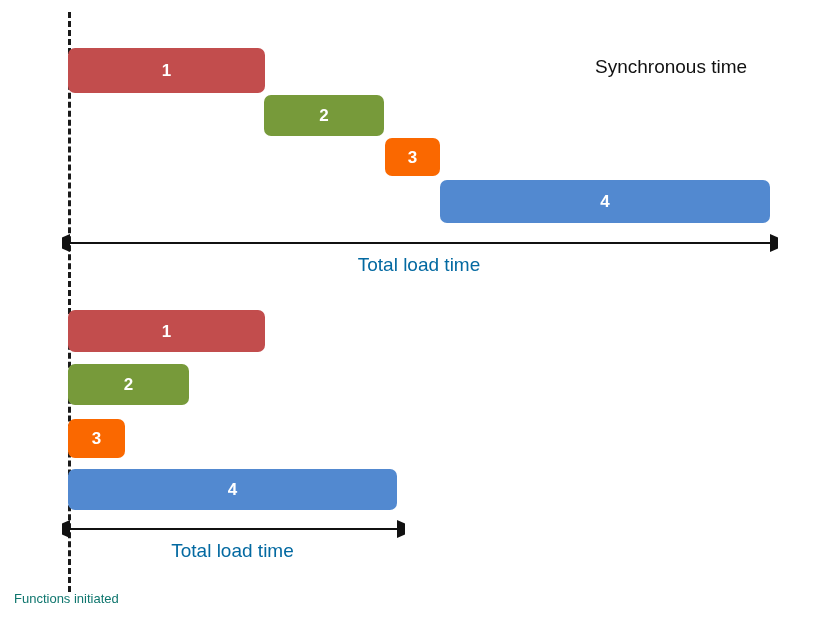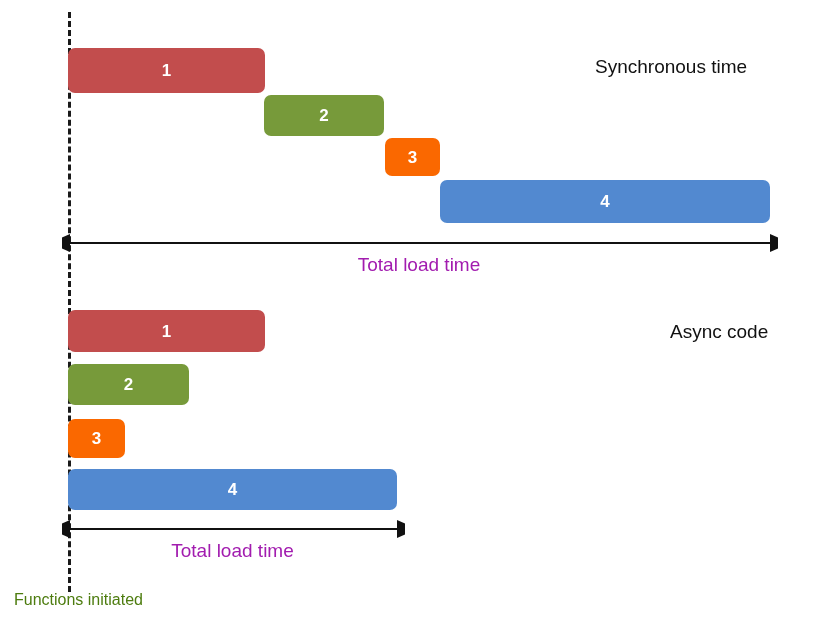--- a/index.html
+++ b/index.html
@@ -47,29 +47,29 @@
     color: #111111;
     font-family: "Liberation Sans", sans-serif;
     white-space: nowrap;
   }
   .arrow-wrap {
     position: absolute;
   }
   .arrow-caption {
     position: absolute;
     font-size: 19px;
-    color: #a21caf;
+    color: #0369a1;
     font-family: "Liberation Sans", sans-serif;
     white-space: nowrap;
     text-align: center;
   }
   .origin-caption {
     position: absolute;
-    font-size: 16px;
-    color: #4d7c0f;
+    font-size: 13px;
+    color: #0f766e;
     font-family: "Liberation Sans", sans-serif;
     white-space: nowrap;
   }
 </style>
 </head>
 <body>
 
 <div id="diagram">
 
   <div class="timeline-axis"></div>
@@ -101,21 +101,20 @@
         <marker id="arrowEnd" markerWidth="11" markerHeight="9" refX="1" refY="4.5" orient="auto">
           <path d="M1,0 L11,4.5 L1,9 z" fill="#111111"></path>
         </marker>
       </defs>
       <line x1="8" y1="11" x2="708" y2="11" stroke="#111111" stroke-width="2" marker-start="url(#arrowStart)" marker-end="url(#arrowEnd)"></line>
     </svg>
   </div>
 
   <div class="arrow-caption" style="left:68px; top:254px; width:702px;">Total load time</div>
 
-  <div class="section-label" style="left:670px; top:321px;">Async code</div>
 
   <div class="bar" style="left:68px; top:310px; width:197px; height:42px; background:#c24d4d;">
     <span class="bar-label">1</span>
   </div>
 
   <div class="bar" style="left:68px; top:364px; width:121px; height:41px; background:#779a3a;">
     <span class="bar-label">2</span>
   </div>
 
   <div class="bar" style="left:68px; top:419px; width:57px; height:39px; background:#fa6800;">

